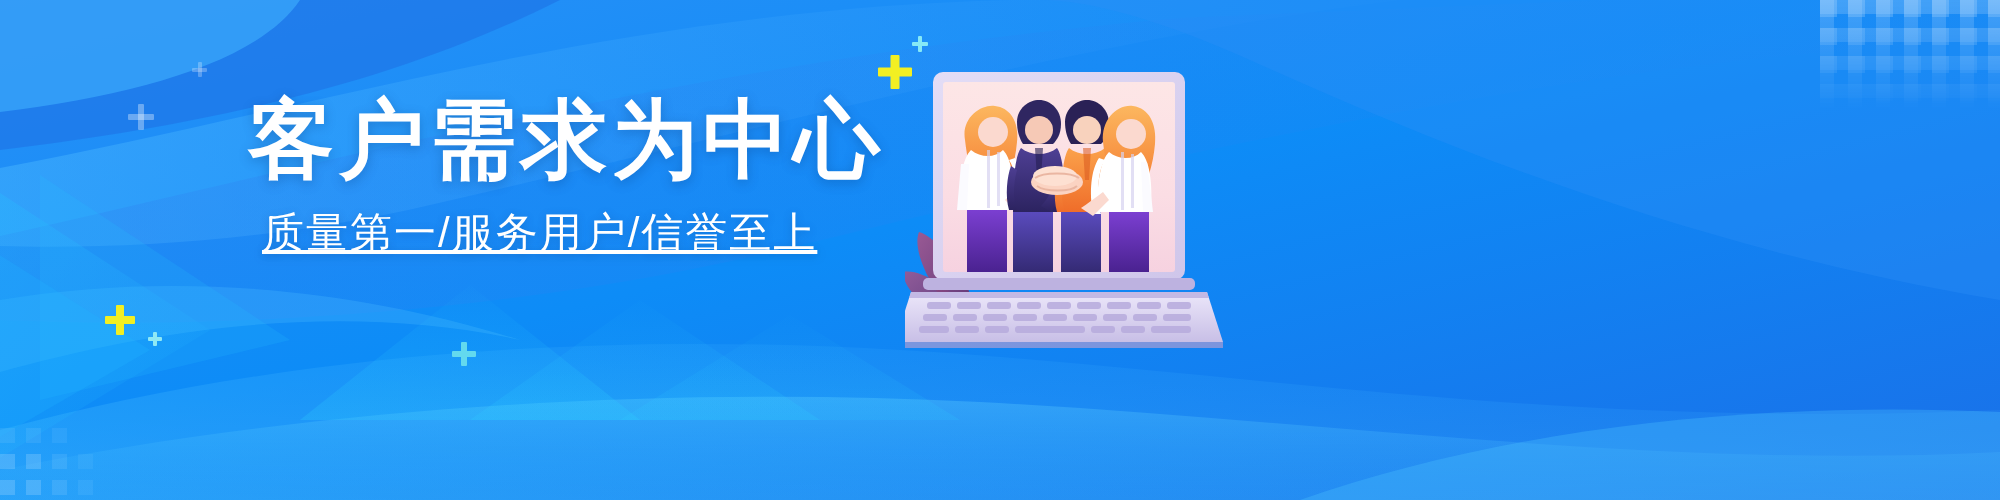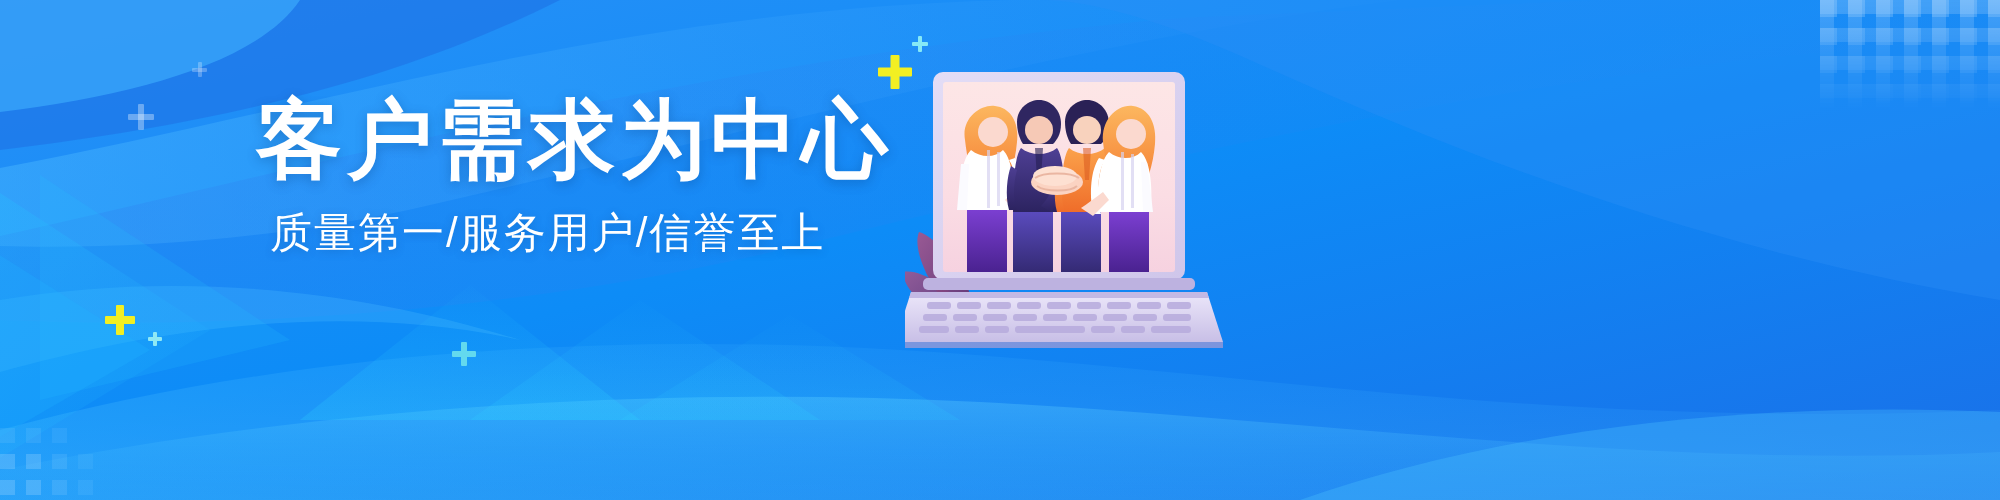--- a/index.html
+++ b/index.html
@@ -34,30 +34,31 @@
   }
   .dotgrid2 i{position:absolute;display:block;width:15px;height:15px;background:rgba(255,255,255,.30);}
 
   
   .plus{position:absolute;}
   .plus:before,.plus:after{content:"";position:absolute;background:currentColor;border-radius:1px;}
   .plus:before{left:50%;top:0;transform:translateX(-50%);width:var(--t);height:100%;}
   .plus:after{top:50%;left:0;transform:translateY(-50%);height:var(--t);width:100%;}
 
   
-  .textwrap{position:absolute;left:256px;top:96px;width:620px;}
+  .textwrap{position:absolute;left:248px;top:96px;width:620px;}
   .headline{
     margin:0;color:#ffffff;font-size:86px;line-height:1.0;font-weight:bold;
     letter-spacing:5px;white-space:nowrap;
     text-shadow:0 3px 12px rgba(6,52,120,.30);
   }
   .subline{
     margin:30px 0 0 14px;color:#ffffff;font-size:42px;line-height:1.0;
     letter-spacing:2px;white-space:nowrap;font-weight:500;
     text-shadow:0 2px 8px rgba(6,52,120,.25);
+    text-decoration:underline;
   }
 
   
   .laptop{position:absolute;left:905px;top:60px;width:400px;height:290px;}
   .laptop svg{display:block;}
 </style>
 </head>
 <body>
 
 <div id="banner">

